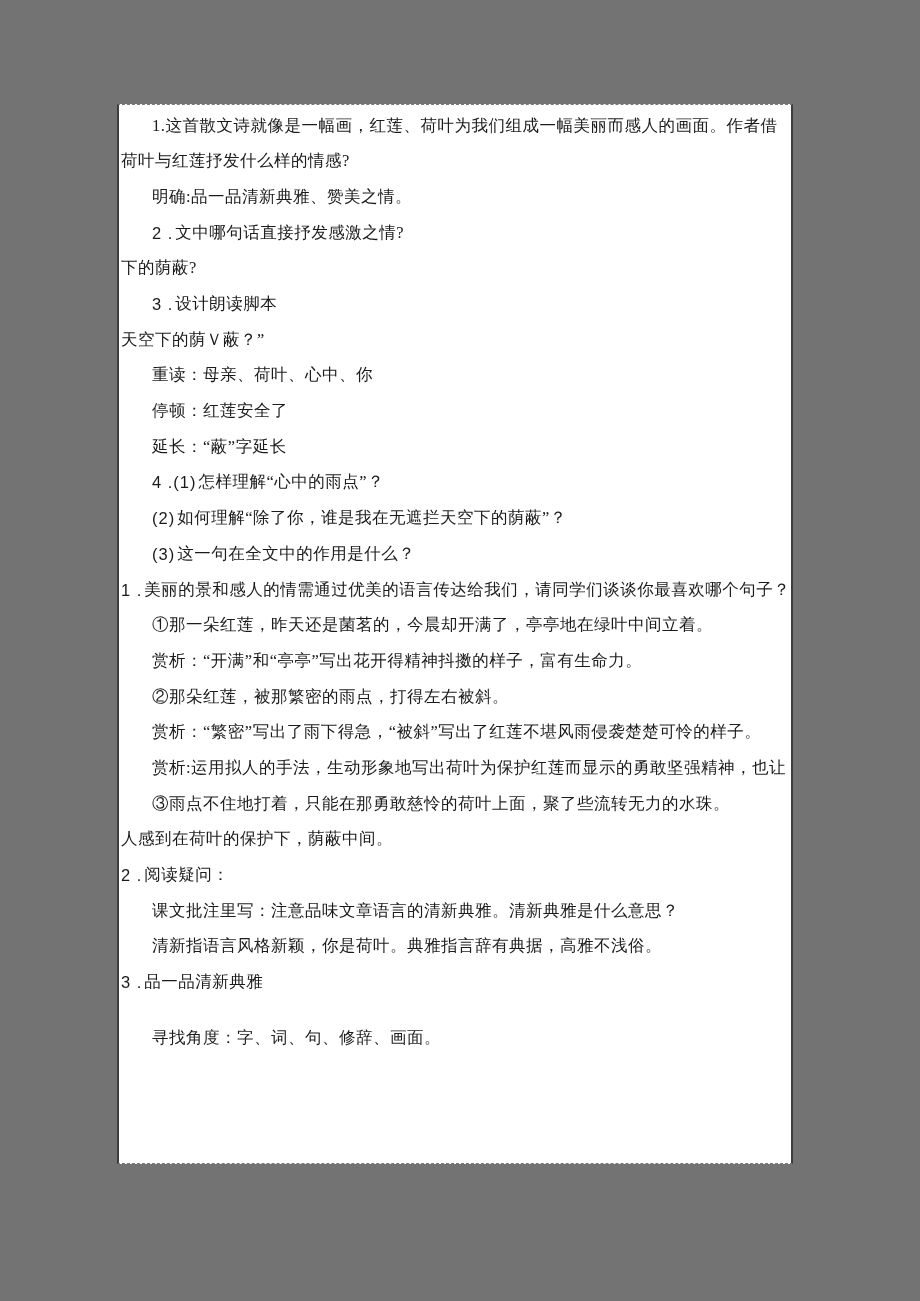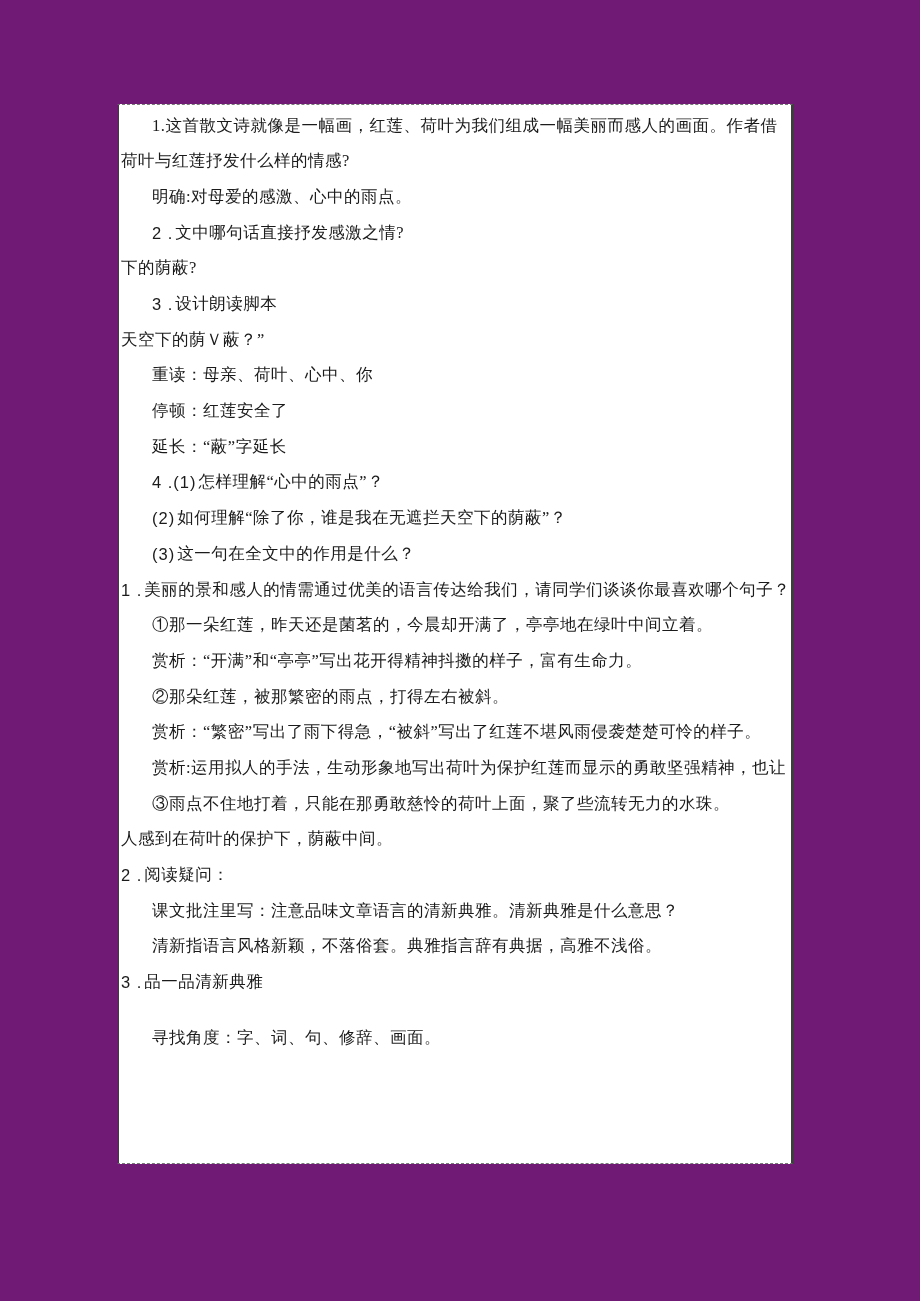--- a/index.html
+++ b/index.html
@@ -4,21 +4,21 @@
 <style>
   html, body {
     margin: 0;
     padding: 0;
     background: #ffffff;
   }
   .page {
     position: relative;
     width: 920px;
     height: 1301px;
-    background: #701a75;
+    background: #737373;
     font-family: "Liberation Serif", "DejaVu Serif", serif;
   }
   .doc-box {
     position: absolute;
     left: 117px;
     top: 104px;
     width: 676px;
     height: 1060px;
     box-sizing: border-box;
     border-left: 2px solid #3d3d3d;
@@ -48,40 +48,40 @@
   }
 </style>
 </head>
 <body>
 
 <div class="page">
   <div class="doc-box">
     <div>
         <div class="line indent">1.这首散文诗就像是一幅画，红莲、荷叶为我们组成一幅美丽而感人的画面。作者借</div>
         <div class="line">荷叶与红莲抒发什么样的情感?</div>
-        <div class="line indent">明确:对母爱的感激、心中的雨点。</div>
+        <div class="line indent">明确:品一品清新典雅、赞美之情。</div>
         <div class="line indent"><span class="prefix">2 .</span>文中哪句话直接抒发感激之情?</div>
         <div class="line">下的荫蔽?</div>
         <div class="line indent"><span class="prefix">3 .</span>设计朗读脚本</div>
         <div class="line">天空下的荫Ｖ蔽？”</div>
         <div class="line indent">重读：母亲、荷叶、心中、你</div>
         <div class="line indent">停顿：红莲安全了</div>
         <div class="line indent">延长：“蔽”字延长</div>
         <div class="line indent"><span class="prefix">4 .(1)</span>怎样理解“心中的雨点”？</div>
         <div class="line indent"><span class="prefix">(2)</span>如何理解“除了你，谁是我在无遮拦天空下的荫蔽”？</div>
         <div class="line indent"><span class="prefix">(3)</span>这一句在全文中的作用是什么？</div>
         <div class="line"><span class="prefix">1 .</span>美丽的景和感人的情需通过优美的语言传达给我们，请同学们谈谈你最喜欢哪个句子？</div>
         <div class="line indent">①那一朵红莲，昨天还是菌茗的，今晨却开满了，亭亭地在绿叶中间立着。</div>
         <div class="line indent">赏析：“开满”和“亭亭”写出花开得精神抖擞的样子，富有生命力。</div>
         <div class="line indent">②那朵红莲，被那繁密的雨点，打得左右被斜。</div>
         <div class="line indent">赏析：“繁密”写出了雨下得急，“被斜”写出了红莲不堪风雨侵袭楚楚可怜的样子。</div>
         <div class="line indent">赏析:运用拟人的手法，生动形象地写出荷叶为保护红莲而显示的勇敢坚强精神，也让</div>
         <div class="line indent">③雨点不住地打着，只能在那勇敢慈怜的荷叶上面，聚了些流转无力的水珠。</div>
         <div class="line">人感到在荷叶的保护下，荫蔽中间。</div>
         <div class="line"><span class="prefix">2 .</span>阅读疑问：</div>
         <div class="line indent">课文批注里写：注意品味文章语言的清新典雅。清新典雅是什么意思？</div>
-        <div class="line indent">清新指语言风格新颖，不落俗套。典雅指言辞有典据，高雅不浅俗。</div>
+        <div class="line indent">清新指语言风格新颖，你是荷叶。典雅指言辞有典据，高雅不浅俗。</div>
         <div class="line"><span class="prefix">3 .</span>品一品清新典雅</div>
         <div class="line blank"></div>
         <div class="line indent">寻找角度：字、词、句、修辞、画面。</div>
       </div>
   </div>
 </div>
 
 </body></html>

